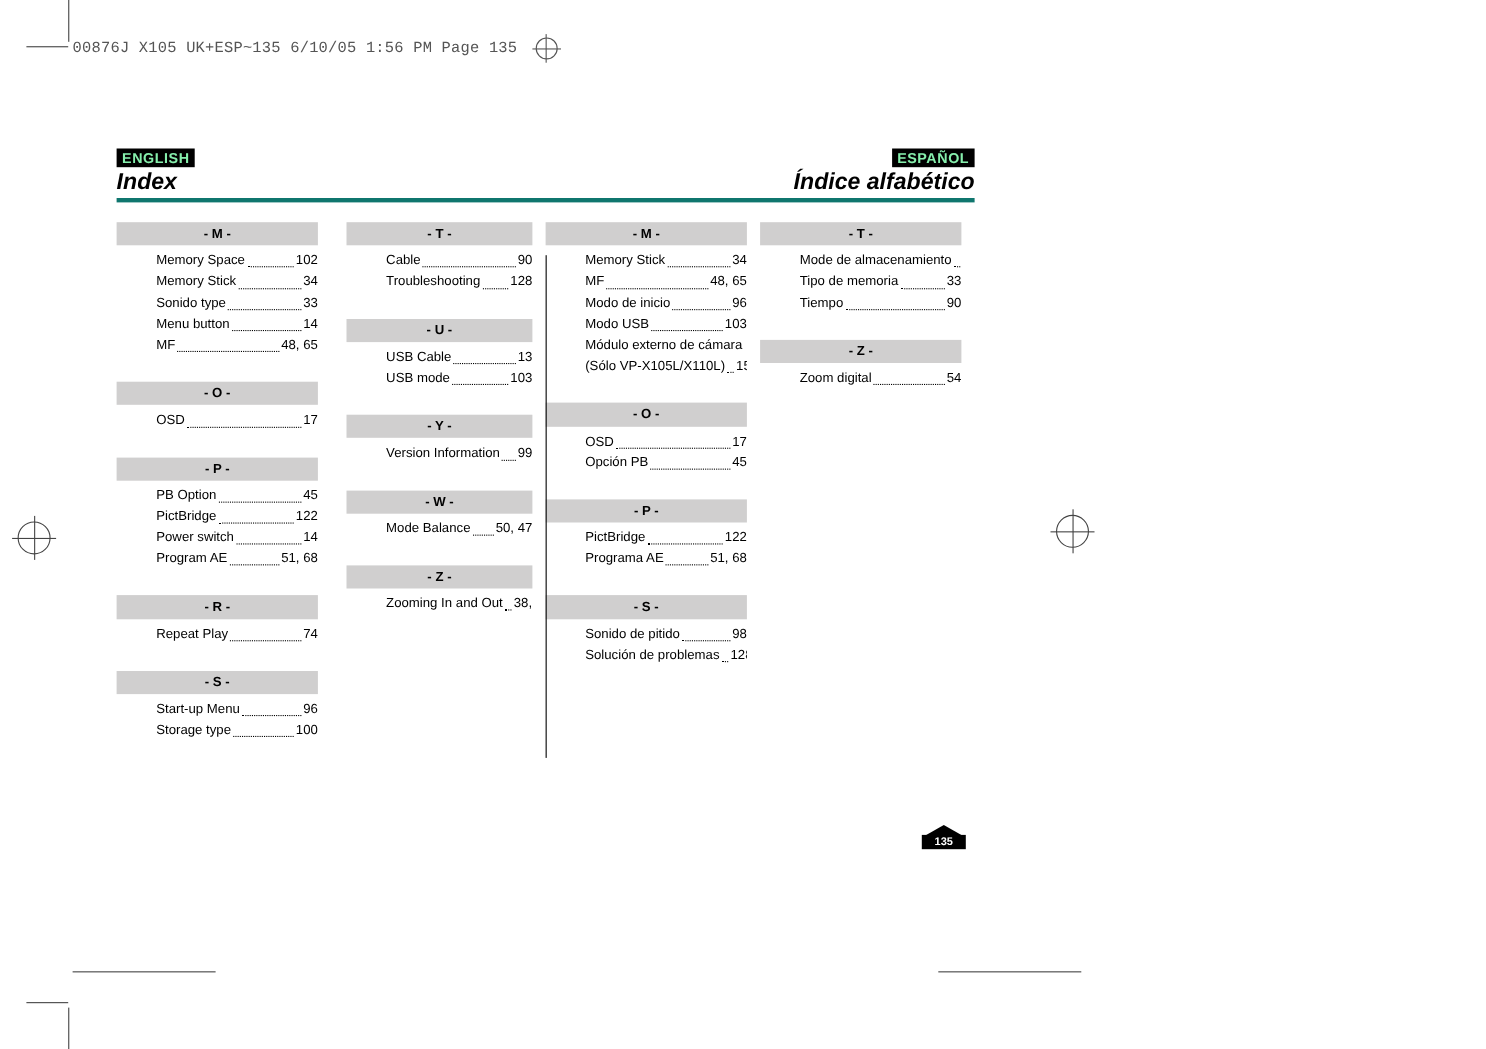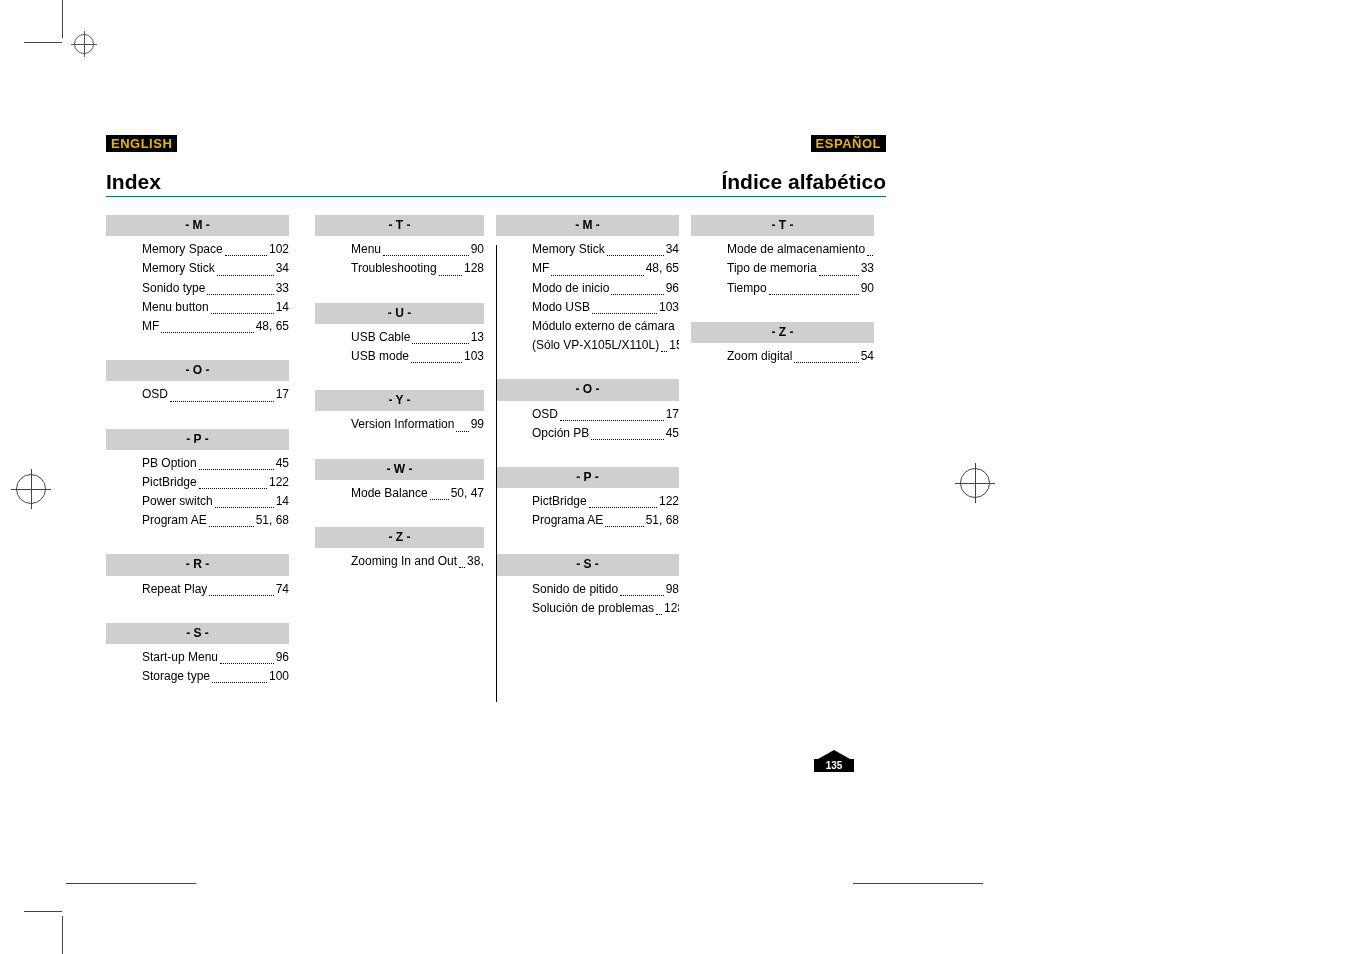--- a/index.html
+++ b/index.html
@@ -73,30 +73,31 @@
     width: 780px;
   }
 
   .lang-row, .title-row {
     display: flex;
     justify-content: space-between;
     align-items: flex-end;
   }
   .lang-badge {
     background: #000;
-    color: #eab308;
+    color: #86efac;
     font-weight: bold;
     font-size: 13px;
     padding: 1px 5px;
     letter-spacing: 0.5px;
   }
   .title-row {
-    margin-top: 18px;
-    border-bottom: 1px solid #0f766e;
+    margin-top: 2px;
+    border-bottom: 4px solid #0f766e;
     padding-bottom: 2px;
+    font-style: italic;
   }
   .title-row h1 {
     font-size: 21px;
     font-weight: bold;
     margin: 0;
   }
   .spine {
     position: absolute;
     left: 50%;
     top: 30px;
@@ -140,21 +141,21 @@
     flex: 1;
     border-bottom: 1px dotted #000;
     margin: 0 2px 3px;
     min-width: 6px;
   }
   .entry .page-num {}
 
   
   .pn-wrap {
     position: absolute;
-    left: 814px;
+    left: 838px;
     top: 750px;
     width: 40px; height: 28px;
   }
   .pn-wrap .tri-up {
     width: 0; height: 0;
     border-left: 16px solid transparent;
     border-right: 16px solid transparent;
     border-bottom: 9px solid #000;
     margin: 0 auto;
   }
@@ -177,20 +178,21 @@
 <div class="crop-bottom-left crop-v"></div>
 <div class="crop-bottom-left crop-h"></div>
 
 <div class="registration reg-left"></div>
 <div class="registration" style="left:960px; top:468px;"></div>
 
 <div class="bot-h-left"></div>
 <div class="bot-h-right"></div>
 
 <div class="header-line">
+  <span>00876J X105 UK+ESP~135  6/10/05 1:56 PM  Page 135</span>
   <span class="reg-mini"></span>
 </div>
 
 <div class="page">
 
   <div class="lang-row">
     <span class="lang-badge">ENGLISH</span>
     <span class="lang-badge">ESPAÑOL</span>
   </div>
 
@@ -275,21 +277,21 @@
         <div class="entry">
           <span class="label">Storage type</span>
           <span class="dots"></span>
           <span class="page-num">100</span>
         </div>
         <div style="height: 16px;"></div>
       </div>
       <div class="col">
         <div class="section-hdr">- T -</div>
         <div class="entry">
-          <span class="label">Menu</span>
+          <span class="label">Cable</span>
           <span class="dots"></span>
           <span class="page-num">90</span>
         </div>
         <div class="entry">
           <span class="label">Troubleshooting</span>
           <span class="dots"></span>
           <span class="page-num">128</span>
         </div>
         <div style="height: 16px;"></div>
         <div class="section-hdr">- U -</div>

